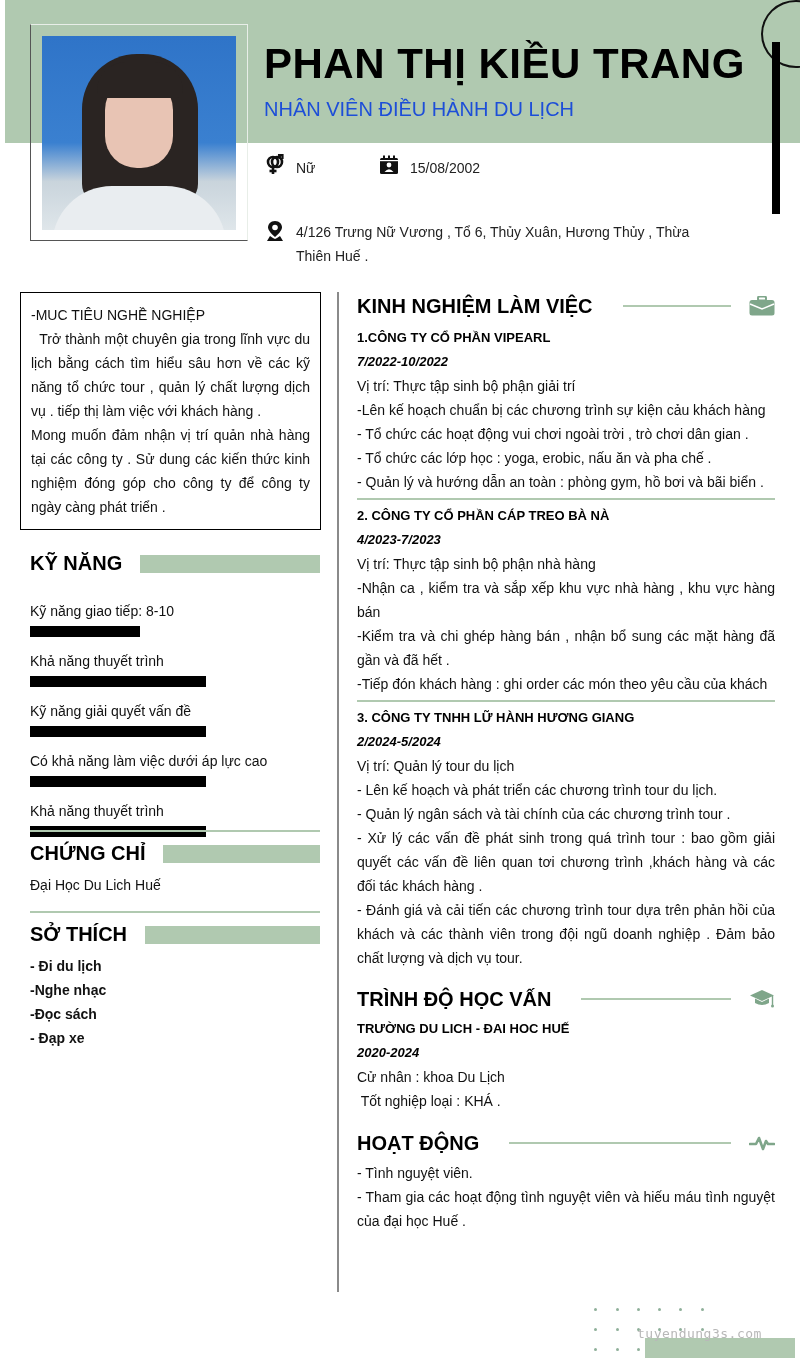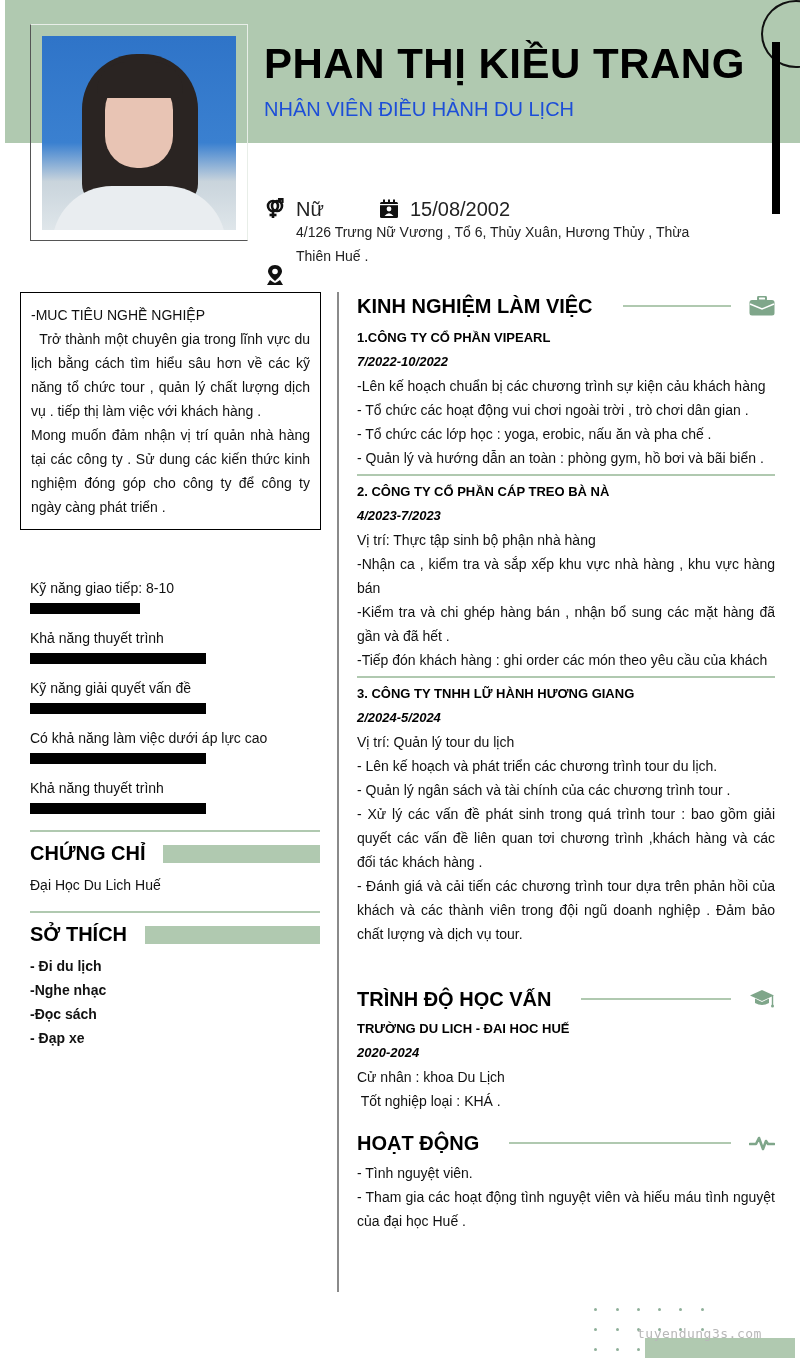--- a/index.html
+++ b/index.html
@@ -13,21 +13,21 @@
   .photo .face { position: absolute; left: 63px; top: 40px; width: 68px; height: 92px; background: #e8c4b4; border-radius: 34px 34px 32px 32px; }
   .photo .bangs { position: absolute; left: 55px; top: 26px; width: 86px; height: 36px; background: #2a2422; border-radius: 40px 40px 10px 10px; }
   .photo .shirt { position: absolute; left: 10px; top: 150px; width: 174px; height: 60px; background: #e9edf0; border-radius: 60px 60px 0 0; }
 
   .name { position: absolute; left: 264px; top: 40px; font-size: 42px; font-weight: bold; letter-spacing: 0.5px; color: #000; white-space: nowrap; }
   .job-title { position: absolute; left: 264px; top: 98px; font-size: 20px; color: #1d4ed8; white-space: nowrap; }
 
   .deco-circle { position: absolute; left: 761px; top: 0; width: 70px; height: 68px; border: 2px solid #111; border-radius: 50%; }
   .deco-bar { position: absolute; left: 772px; top: 42px; width: 8px; height: 172px; background: #000; }
 
-  .info-row { position: absolute; display: flex; align-items: flex-start; font-size: 20px; color: #222; margin-top: 44px; }
+  .info-row { position: absolute; display: flex; align-items: flex-end; font-size: 14px; color: #222; }
   .info-row .icon { width: 22px; height: 22px; margin-right: 10px; display: inline-flex; align-items: center; justify-content: center; }
   .address { position: absolute; left: 296px; top: 220px; width: 400px; font-size: 14px; line-height: 24px; color: #222; }
 
   .col-divider { position: absolute; left: 337px; top: 292px; width: 2px; height: 1000px; background: #8a8a8a; }
 
   .objective-box { position: absolute; left: 20px; top: 292px; width: 301px; height: 238px; border: 1px solid #000; padding: 10px 10px 0 10px; font-size: 14px; line-height: 24px; color: #111; text-align: justify; }
   .objective-box p { margin: 0; }
 
   .section-left { position: absolute; left: 30px; width: 290px; }
   .sec-head { display: flex; align-items: center; }
@@ -113,20 +113,24 @@
 
 <div class="col-divider"></div>
 
 <div class="objective-box">
   <p>-MUC TIÊU NGHỀ NGHIỆP</p>
   <p style="white-space:pre-wrap;">  Trở thành một chuyên gia trong lĩnh vực du lịch bằng cách tìm hiểu sâu hơn về các kỹ năng tổ chức tour , quản lý chất lượng dịch vụ . tiếp thị làm việc với khách hàng .</p>
   <p>Mong muốn đảm nhận vị trí quản nhà hàng tại các công ty . Sử dung các kiến thức kinh nghiệm đóng góp cho công ty để công  ty ngày càng phát triển .</p>
 </div>
 
 <div class="section-left" style="top:552px;">
+  <div class="sec-head">
+    <h2>KỸ NĂNG</h2>
+    <div class="band"></div>
+  </div>
   <div class="skill-label" style="margin-top:28px;">Kỹ năng giao tiếp: 8-10</div>
   <div class="skill-bar" style="width:110px;"></div>
   <div class="skill-label" style="margin-top:16px;">Khả năng thuyết trình</div>
   <div class="skill-bar" style="width:176px;"></div>
   <div class="skill-label" style="margin-top:16px;">Kỹ năng giải quyết vấn đề</div>
   <div class="skill-bar" style="width:176px;"></div>
   <div class="skill-label" style="margin-top:16px;">Có khả năng làm việc dưới áp lực cao</div>
   <div class="skill-bar" style="width:176px;"></div>
   <div class="skill-label" style="margin-top:16px;">Khả năng thuyết trình</div>
   <div class="skill-bar" style="width:176px;"></div>
@@ -164,20 +168,21 @@
           <rect x="9" y="0.5" width="8" height="4" rx="1.5" fill="none" stroke="#7fa68a" stroke-width="2"></rect>
           <rect x="0.5" y="4" width="25" height="15.5" rx="2.5" fill="#7fa68a"></rect>
           <polyline points="1,8 13,13 25,8" fill="none" stroke="#fff" stroke-width="1.6"></polyline>
         </svg>
     </span>
   </div>
 
   <div style="margin-top:6px;">
     <div class="company">1.CÔNG TY CỔ PHẦN VIPEARL</div>
     <div class="period">7/2022-10/2022</div>
+    <div class="rtext">Vị trí: Thực tập sinh bộ phận giải trí</div>
     <div class="rtext">-Lên kế hoạch chuẩn bị các chương trình sự kiện cảu khách hàng</div>
     <div class="rtext">- Tổ chức các hoạt động vui chơi ngoài trời , trò chơi dân gian .</div>
     <div class="rtext">- Tổ chức các lớp học : yoga, erobic, nấu ăn và pha chế .</div>
     <div class="rtext">- Quản lý và hướng dẫn an toàn : phòng gym, hồ bơi và bãi biển .</div>
   </div>
   <div class="exp-sep"></div>
 
   <div>
     <div class="company">2. CÔNG TY CỔ PHẦN CÁP TREO BÀ NÀ</div>
     <div class="period">4/2023-7/2023</div>

